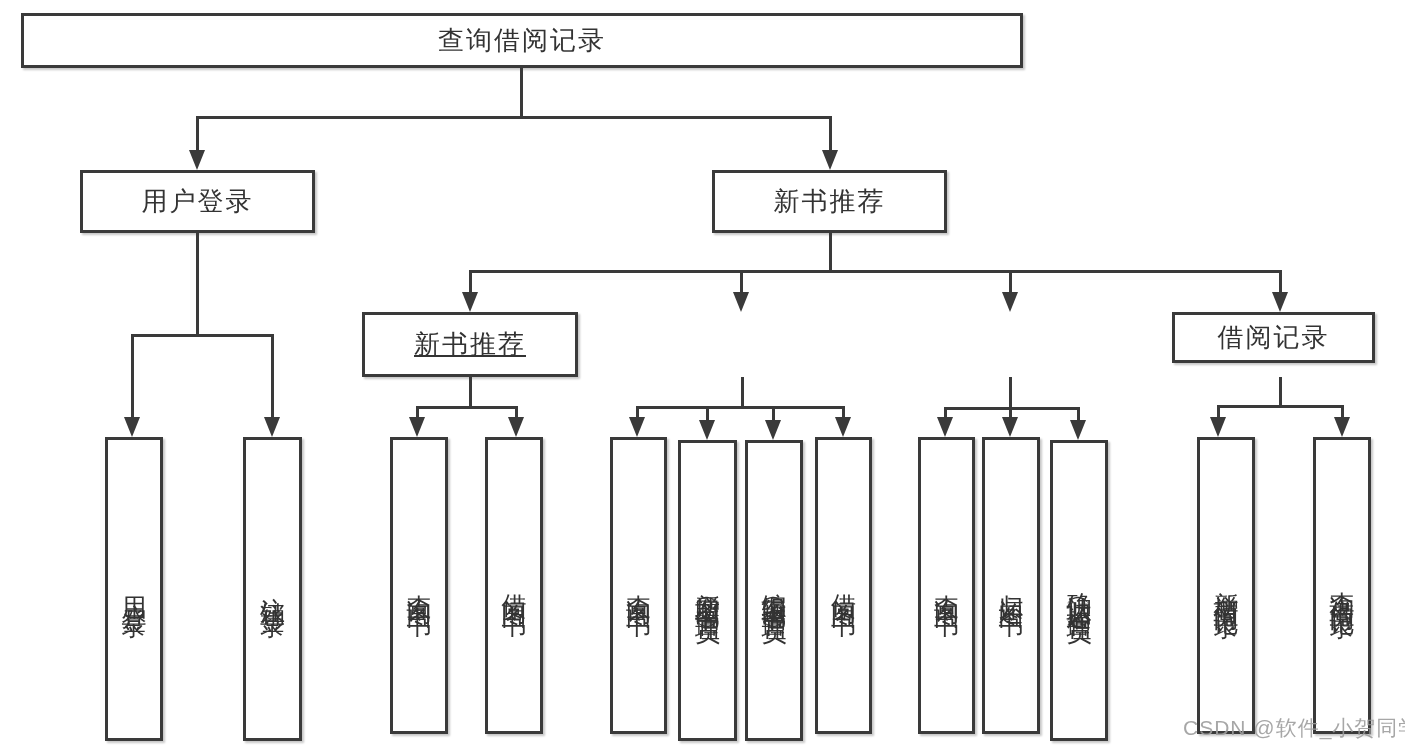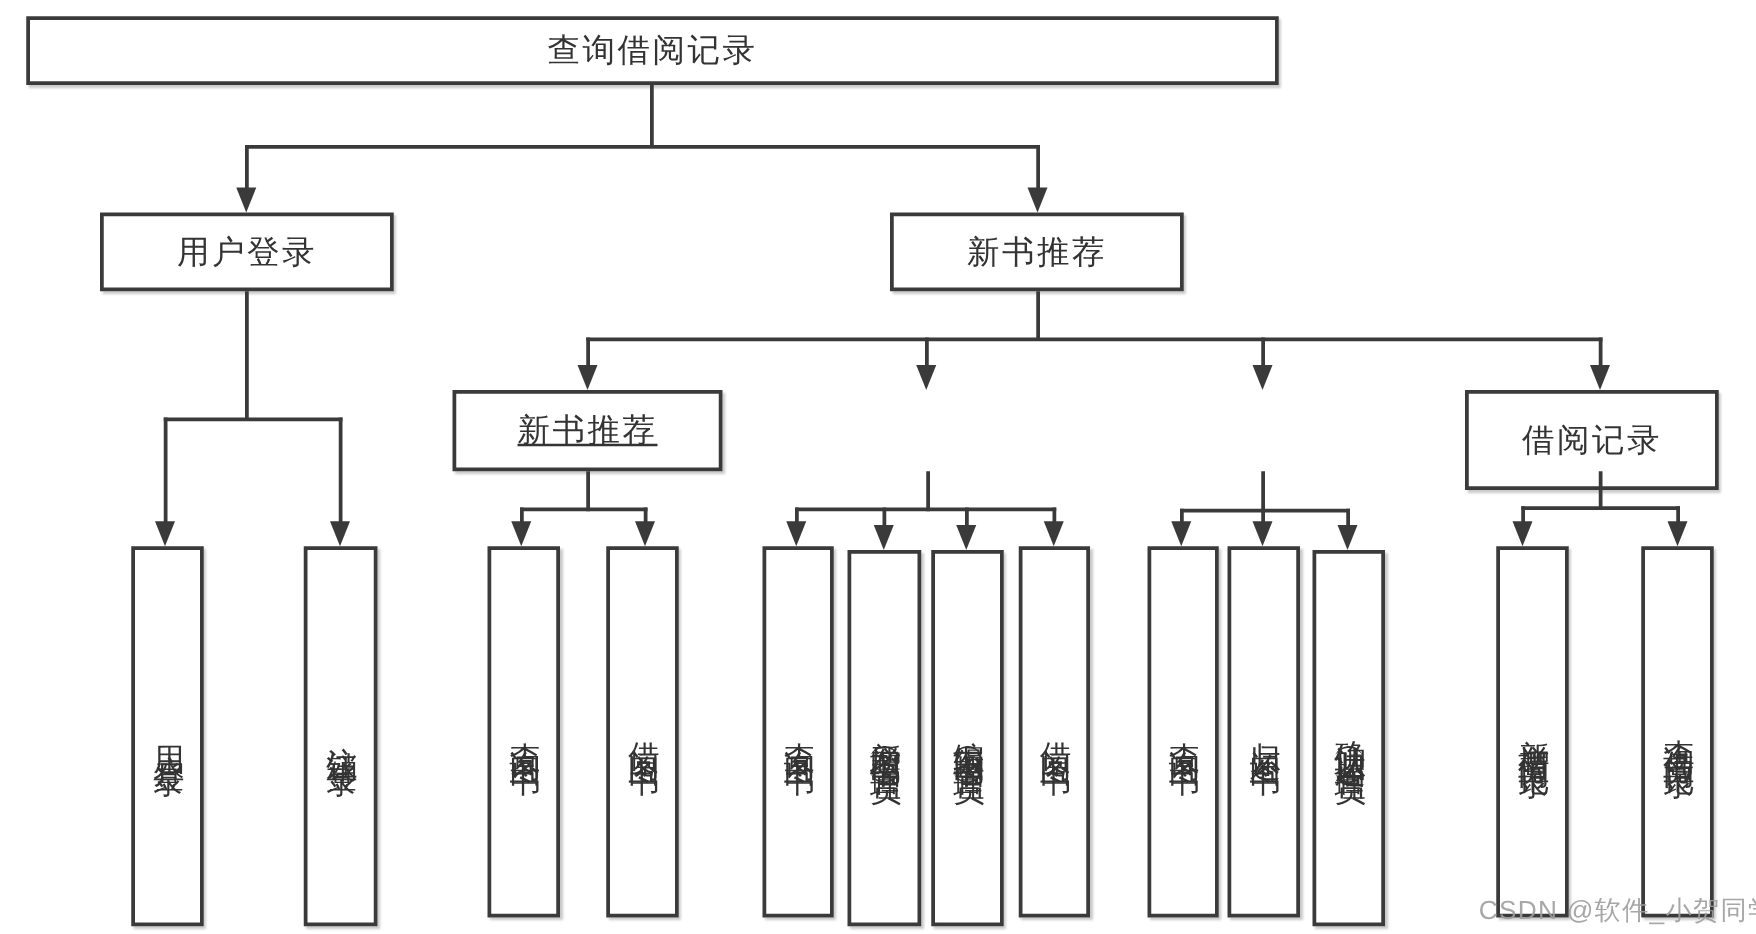--- a/index.html
+++ b/index.html
@@ -39,21 +39,21 @@
   <div class="hbox" style="left:21px;top:13px;width:1002px;height:55px;">查询借阅记录</div>
 
   <div class="hbox" style="left:80px;top:170px;width:235px;height:63px;">用户登录</div>
 
   <div class="hbox" style="left:712px;top:170px;width:235px;height:63px;">新书推荐</div>
 
   <div class="hbox" style="left:362px;top:312px;width:216px;height:65px;text-decoration:underline;">新书推荐</div>
 
 
 
-  <div class="hbox" style="left:1172px;top:312px;width:203px;height:80px;">借阅记录</div>
+  <div class="hbox" style="left:1172px;top:312px;width:203px;height:51px;">借阅记录</div>
 
   <div class="vbox" style="left:105px;top:437px;width:58px;height:304px;">用户登录</div>
   <div class="vbox" style="left:243px;top:437px;width:59px;height:304px;">注销登录</div>
 
   <div class="vbox" style="left:390px;top:437px;width:58px;height:297px;">查询图书</div>
   <div class="vbox" style="left:485px;top:437px;width:58px;height:297px;">借阅图书</div>
 
   <div class="vbox" style="left:610px;top:437px;width:57px;height:297px;">查询图书</div>
   <div class="vbox" style="left:678px;top:440px;width:59px;height:301px;letter-spacing:4px;">新增图书（管理员）</div>
   <div class="vbox" style="left:745px;top:440px;width:58px;height:301px;letter-spacing:4px;">编辑图书（管理员）</div>

